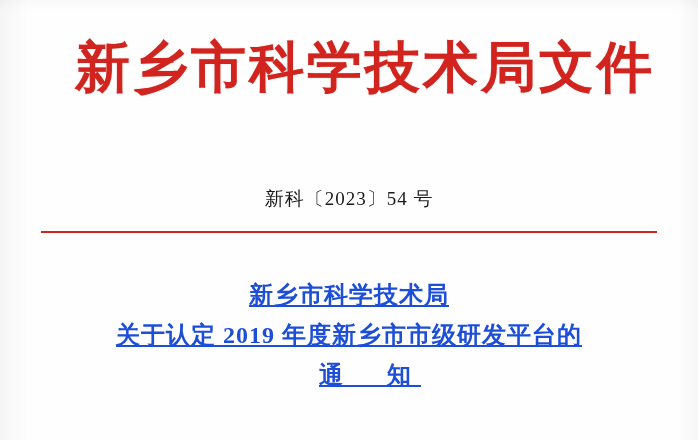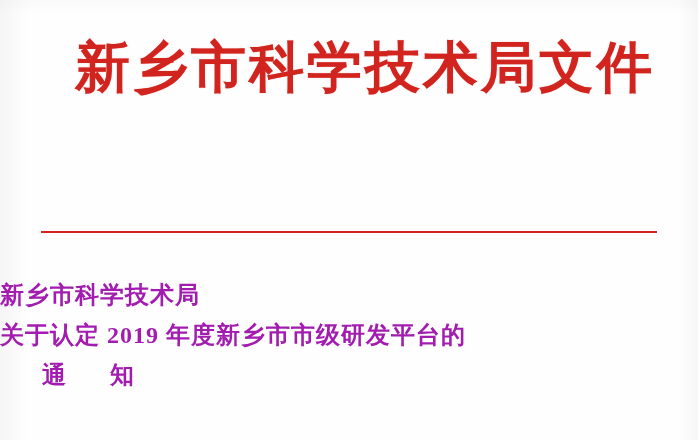--- a/index.html
+++ b/index.html
@@ -66,22 +66,23 @@
     left: 41px;
     width: 616px;
     height: 2px;
     background: #d2241f;
   }
   .body-block {
     position: absolute;
     top: 275px;
     left: 0;
     width: 100%;
-    text-align: left;
-    color: #a21caf;
+    text-align: center;
+    color: #1d4ed8;
+    text-decoration: underline;
   }
   .body-line {
     font-family: "Liberation Serif", serif;
     font-weight: bold;
     font-size: 24px;
     line-height: 40px;
     letter-spacing: 1px;
     white-space: nowrap;
   }
   .body-line.last {
@@ -90,20 +91,21 @@
     margin-left: 32px;
   }
 </style>
 </head>
 <body>
 
 <div class="page">
 
   <div class="doc-title">新乡市科学技术局文件</div>
 
+  <div class="doc-number">新科〔2023〕54 号</div>
 
   <div class="red-rule"></div>
 
   <div class="body-block">
     <div class="body-line">新乡市科学技术局</div>
     <div class="body-line">关于认定 2019 年度新乡市市级研发平台的</div>
     <div class="body-line last">通　知</div>
   </div>
 
 </div>

